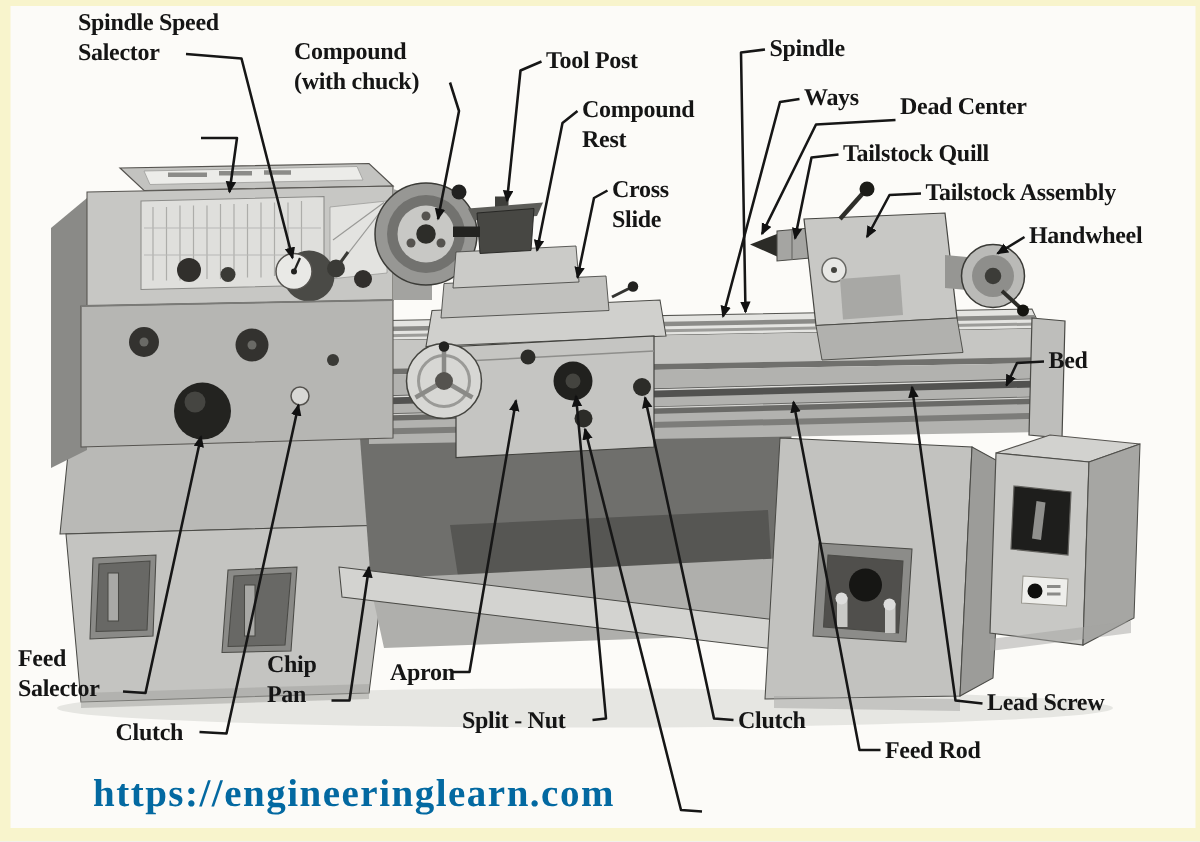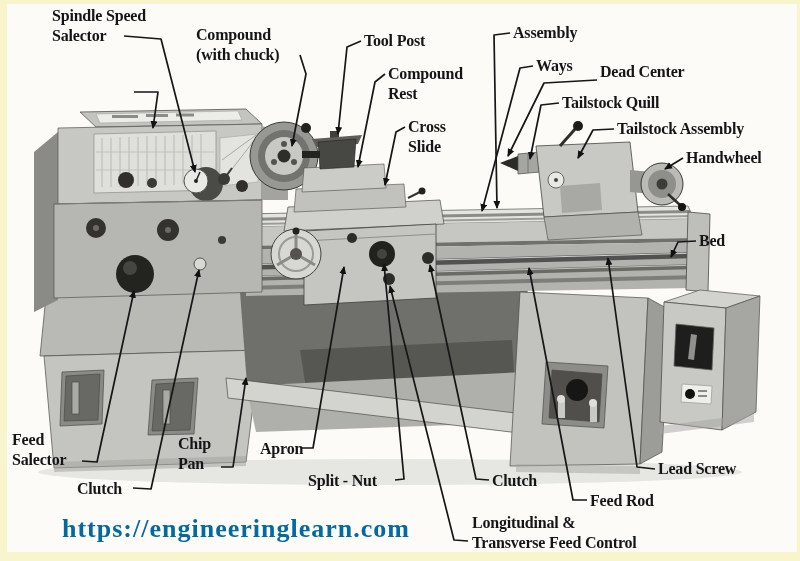--- a/index.html
+++ b/index.html
@@ -237,38 +237,36 @@
 
   <div class="lbl" style="left:52px;top:6px">Spindle Speed
 Salector</div>
   <div class="lbl" style="left:196px;top:25px">Compound
 (with chuck)</div>
   <div class="lbl" style="left:364px;top:31px">Tool Post</div>
   <div class="lbl" style="left:388px;top:64px">Compound
 Rest</div>
   <div class="lbl" style="left:408px;top:117px">Cross
 Slide</div>
-  <div class="lbl" style="left:513px;top:23px">Assembly</div>
+  <div class="lbl" style="left:513px;top:23px">Spindle</div>
   <div class="lbl" style="left:536px;top:56px">Ways</div>
   <div class="lbl" style="left:600px;top:62px">Dead Center</div>
   <div class="lbl" style="left:562px;top:93px">Tailstock Quill</div>
   <div class="lbl" style="left:617px;top:119px">Tailstock Assembly</div>
   <div class="lbl" style="left:686px;top:148px">Handwheel</div>
   <div class="lbl" style="left:699px;top:231px">Bed</div>
   <div class="lbl" style="left:12px;top:430px">Feed
 Salector</div>
   <div class="lbl" style="left:77px;top:479px">Clutch</div>
   <div class="lbl" style="left:178px;top:434px">Chip
 Pan</div>
   <div class="lbl" style="left:260px;top:439px">Apron</div>
   <div class="lbl" style="left:308px;top:471px">Split - Nut</div>
   <div class="lbl" style="left:492px;top:471px">Clutch</div>
   <div class="lbl" style="left:590px;top:491px">Feed Rod</div>
-  <div class="lbl" style="left:472px;top:513px">Longitudinal &amp;
-Transverse Feed Control</div>
   <div class="lbl" style="left:658px;top:459px">Lead Screw</div>
 
   <div class="watermark">https://engineeringlearn.com</div>
 
   <div class="frame top"></div>
   <div class="frame bottom"></div>
   <div class="frame left"></div>
   <div class="frame right"></div>
 </div>
 

